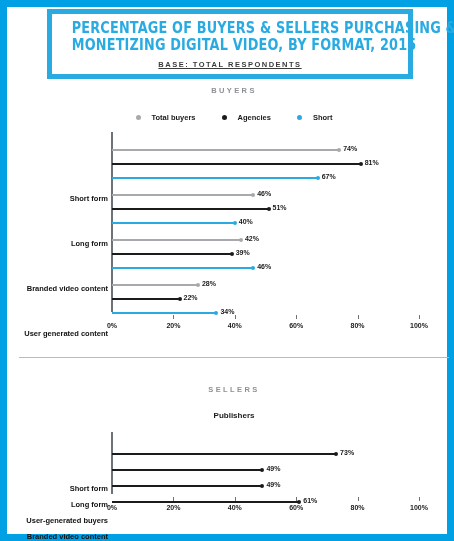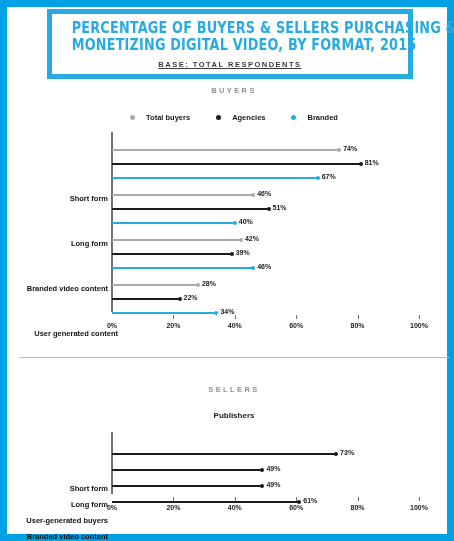--- a/index.html
+++ b/index.html
@@ -104,21 +104,21 @@
       <div class="legend-item">
         <span class="legend-dot" style="background: rgb(167, 169, 172);"></span>
         <span class="legend-text">Total buyers</span>
       </div>
       <div class="legend-item">
         <span class="legend-dot" style="background: rgb(27, 27, 27);"></span>
         <span class="legend-text">Agencies</span>
       </div>
       <div class="legend-item">
         <span class="legend-dot" style="background: rgb(41, 171, 226);"></span>
-        <span class="legend-text">Branded</span>
+        <span class="legend-text">Short</span>
       </div>
     </div>
 
   <div class="plot" id="plot-buyers" style="left:0;top:125px;width:454px;height:205px;">
       <div class="axis-v" style="left: 104px; top: 0px; height: 180px;"></div>
       <div class="tick-label" style="left: 90px; top: 190px;">0%</div>
       <div class="tick" style="left: 166.4px; top: 183px;"></div>
       <div class="tick-label" style="left: 151.4px; top: 190px;">20%</div>
       <div class="tick" style="left: 227.8px; top: 183px;"></div>
       <div class="tick-label" style="left: 212.8px; top: 190px;">40%</div>
@@ -151,21 +151,21 @@
       <div class="row-label" style="right: 353px; top: 116px;">Branded video content</div>
       <div class="bar" style="left: 105px; top: 107px; width: 128.94px; background: rgb(167, 169, 172);"></div>
       <div class="dot" style="left: 231.94px; top: 105.8px; background: rgb(167, 169, 172);"></div>
       <div class="val" style="left: 237.94px; top: 102.5px;">42%</div>
       <div class="bar" style="left: 105px; top: 121px; width: 119.73px; background: rgb(27, 27, 27);"></div>
       <div class="dot" style="left: 222.73px; top: 119.8px; background: rgb(27, 27, 27);"></div>
       <div class="val" style="left: 228.73px; top: 116.5px;">39%</div>
       <div class="bar" style="left: 105px; top: 135px; width: 141.22px; background: rgb(41, 171, 226);"></div>
       <div class="dot" style="left: 244.22px; top: 133.8px; background: rgb(41, 171, 226);"></div>
       <div class="val" style="left: 250.22px; top: 130.5px;">46%</div>
-      <div class="row-label" style="right: 343px; top: 161px; padding-left: 18px;">User generated content</div>
+      <div class="row-label" style="right: 353px; top: 161px; padding-left: 18px;">User generated content</div>
       <div class="bar" style="left: 105px; top: 152px; width: 85.96px; background: rgb(167, 169, 172);"></div>
       <div class="dot" style="left: 188.96px; top: 150.8px; background: rgb(167, 169, 172);"></div>
       <div class="val" style="left: 194.96px; top: 147.5px;">28%</div>
       <div class="bar" style="left: 105px; top: 166px; width: 67.54px; background: rgb(27, 27, 27);"></div>
       <div class="dot" style="left: 170.54px; top: 164.8px; background: rgb(27, 27, 27);"></div>
       <div class="val" style="left: 176.54px; top: 161.5px;">22%</div>
       <div class="bar" style="left: 105px; top: 180px; width: 104.38px; background: rgb(41, 171, 226);"></div>
       <div class="dot" style="left: 207.38px; top: 178.8px; background: rgb(41, 171, 226);"></div>
       <div class="val" style="left: 213.38px; top: 175.5px;">34%</div>
     </div>

